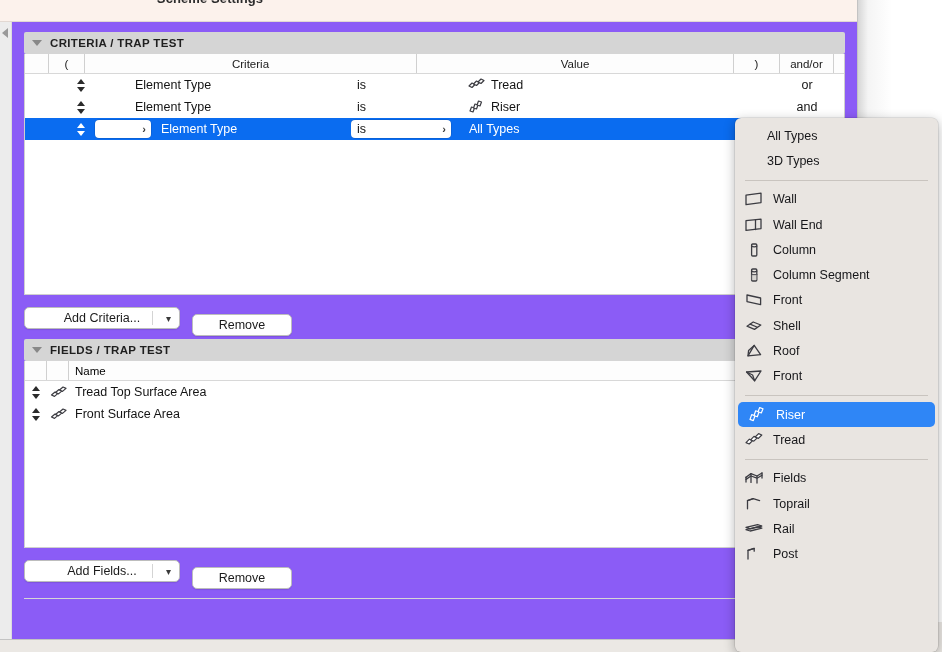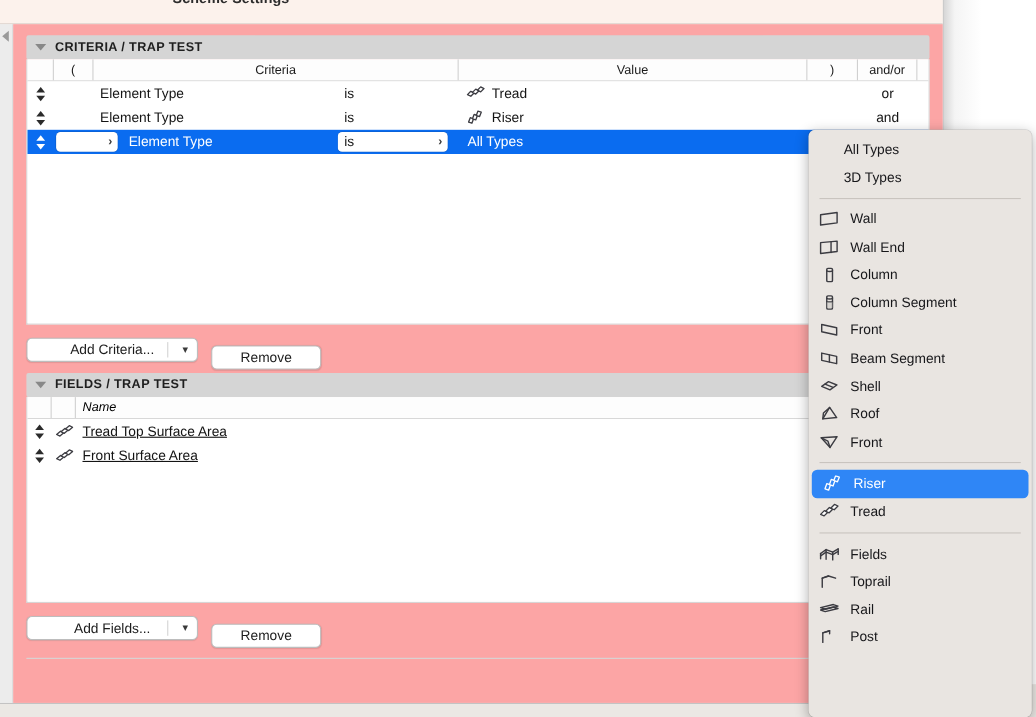--- a/index.html
+++ b/index.html
@@ -66,21 +66,21 @@
   .rail-arrow {
     position: absolute; left: 2px; top: 6px;
     width: 0; height: 0;
     border-top: 5px solid transparent;
     border-bottom: 5px solid transparent;
     border-right: 6px solid #9a9a9a;
   }
 
   .content {
     position: absolute; left: 12px; top: 22px; right: 0; bottom: 0;
-    background: #fca5a5;
+    background: #8b5cf6;
     padding: 0 12px;
   }
 
   
   .section-head {
     height: 22px;
     background: #d5d5d5;
     display: flex; align-items: center;
     padding-left: 8px;
     border-radius: 2px;
@@ -116,20 +116,21 @@
     border-right: 1px solid #d0d0d0;
     height: 100%;
   }
   .thead .th:last-child { border-right: none; }
 
   .trow {
     display: flex; align-items: center;
     height: 22px;
     font-size: 12.5px;
     color: #141414;
+    padding-left: 44px;
   }
   .trow.selected { background: #0a6cf0; color: #ffffff; }
 
   .cell { display: flex; align-items: center; height: 100%; overflow: hidden; white-space: nowrap; }
   .cell.c-handle { width: 24px; justify-content: center; }
   .cell.c-paren  { width: 36px; justify-content: center; }
   .cell.c-crit   { flex: 0 0 222px; padding-left: 6px; }
   .cell.c-op     { flex: 0 0 110px; padding-left: 6px; }
   .cell.c-val    { flex: 1 1 auto; padding-left: 6px; display:flex; align-items:center; gap:6px;}
   .cell.c-close  { width: 46px; justify-content: center; }
@@ -201,29 +202,29 @@
     position: absolute; right: 26px; top: 3px; bottom: 3px;
     width: 1px; background: #d4d4d4;
   }
   .btn .vchev {
     position: absolute; right: 8px; top: 50%; transform: translateY(-50%);
     font-size: 10px; color: #3a3a3a;
   }
 
   
   .fhead { display: flex; height: 20px; background: #fdfdfd; border-bottom: 1px solid #d8d8d8; font-size: 11.5px; }
-  .fhead .th { display:flex; align-items:center; height:100%; border-right: 1px solid #d0d0d0; font-style: italic; }
+  .fhead .th { display:flex; align-items:center; height:100%; border-right: 1px solid #d0d0d0; }
   .fhead .th.t1 { width: 22px; }
   .fhead .th.t2 { width: 22px; }
   .fhead .th.t3 { flex:1; padding-left: 6px; border-right: 1px solid #d0d0d0;}
   .fhead .th.t4 { width: 28px; justify-content:center; border-right: none;}
   .frow { display: flex; align-items: center; height: 22px; font-size: 12.5px; color:#141414; }
   .frow .c1 { width: 22px; display:flex; align-items:center; justify-content:center; }
   .frow .c2 { width: 22px; display:flex; align-items:center; justify-content:center; }
-  .frow .c3 { flex: 1; padding-left: 6px; display:flex; align-items:center; gap:7px;text-decoration:underline;}
+  .frow .c3 { flex: 1; padding-left: 6px; display:flex; align-items:center; gap:7px;}
   .frow .c4 { width: 28px; display:flex; align-items:center; justify-content:center; }
 
   
   .footer-sep { border-top: 1px solid #d6d6d6; margin-top: 16px; }
   .footer { display:flex; justify-content:flex-end; padding-top: 12px; padding-right: 12px;}
   .btn.cancel { width: 92px; height: 24px; border-radius: 6px;}
 
   
   .menu {
     position: absolute;
@@ -532,31 +533,20 @@
 
     <div class="menu-item">
       <span class="mi-icon">
         <svg width="20" height="16" viewBox="0 0 20 16">
             <path class="dn" d="M3 3 L3 9.6 L16.6 12.6 L16.6 6 Z"></path>
           </svg>
       </span>
       <span>Front</span>
     </div>
 
-    <div class="menu-item">
-      <span class="mi-icon">
-        <svg width="20" height="16" viewBox="0 0 20 16">
-            <g class="dn">
-              <path d="M3 3 L3 9.6 L16.6 12.6 L16.6 6 Z"></path>
-              <path d="M10 4.6 L10 11.1"></path>
-            </g>
-          </svg>
-      </span>
-      <span>Beam Segment</span>
-    </div>
 
     <div class="menu-item">
       <span class="mi-icon">
         <svg width="20" height="16" viewBox="0 0 20 16">
             <g class="dn">
               <path d="M3 8.2 L9.2 4 L16.8 7 L10.5 11.4 Z"></path>
               <path d="M6 6.2 L12.8 9"></path>
             </g>
           </svg>
       </span>

